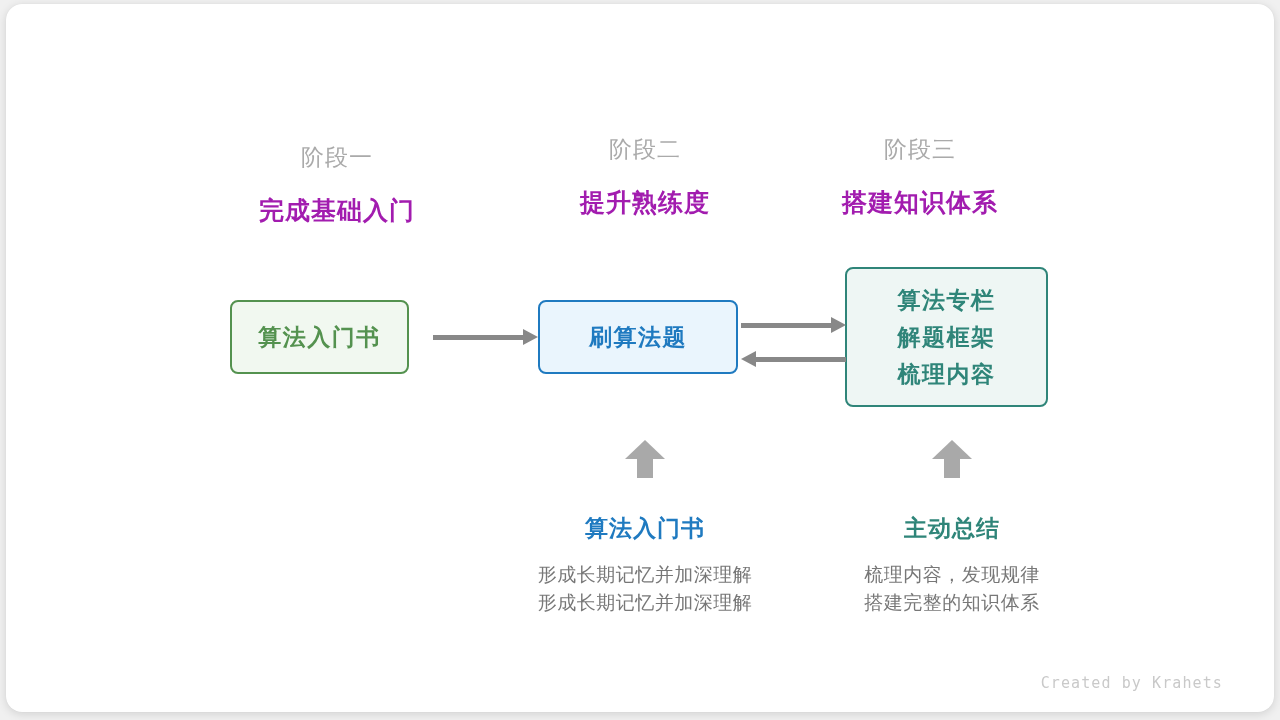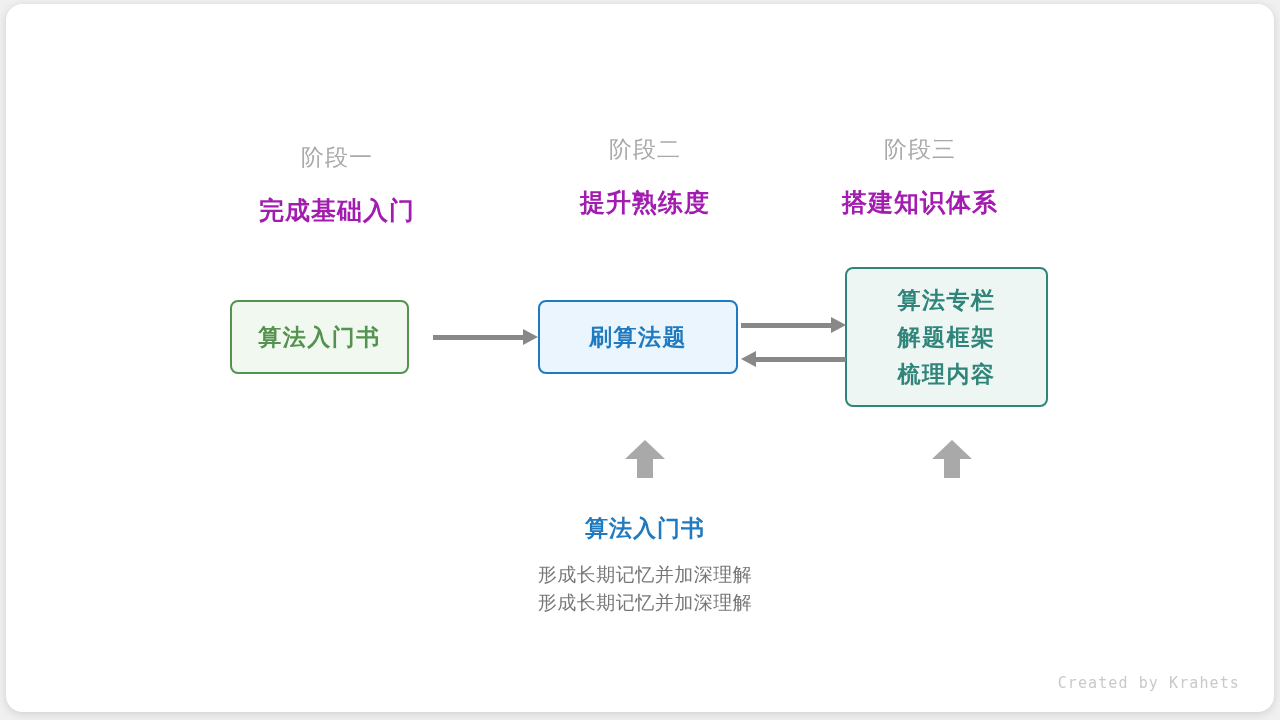--- a/index.html
+++ b/index.html
@@ -121,21 +121,21 @@
   }
   .caption-desc {
     margin-top: 18px;
     font-size: 19px;
     color: #777777;
     line-height: 28px;
     letter-spacing: 0.5px;
   }
   .credit {
     position: absolute;
-    right: 34px;
+    right: 51px;
     bottom: 20px;
     font-family: "DejaVu Sans Mono", "Liberation Mono", monospace;
     font-size: 15px;
     color: #c9c9c9;
     letter-spacing: 1.1px;
   }
 </style>
 </head>
 <body>
 
@@ -194,16 +194,23 @@
   </div>
 
   <div class="caption-col" style="left:479px; top:509px;">
     <div class="caption-title" style="color:#1f7ac0;">算法入门书</div>
     <div class="caption-desc">
       <div>形成长期记忆并加深理解</div>
       <div>形成长期记忆并加深理解</div>
     </div>
   </div>
 
+  <div class="caption-col" style="left:786px; top:509px;">
+    <div class="caption-title" style="color:#2f8579;">主动总结</div>
+    <div class="caption-desc">
+      <div>梳理内容，发现规律</div>
+      <div>搭建完整的知识体系</div>
+    </div>
+  </div>
 
   <div class="credit">Created by Krahets</div>
 
 </div>
 
 </body></html>

